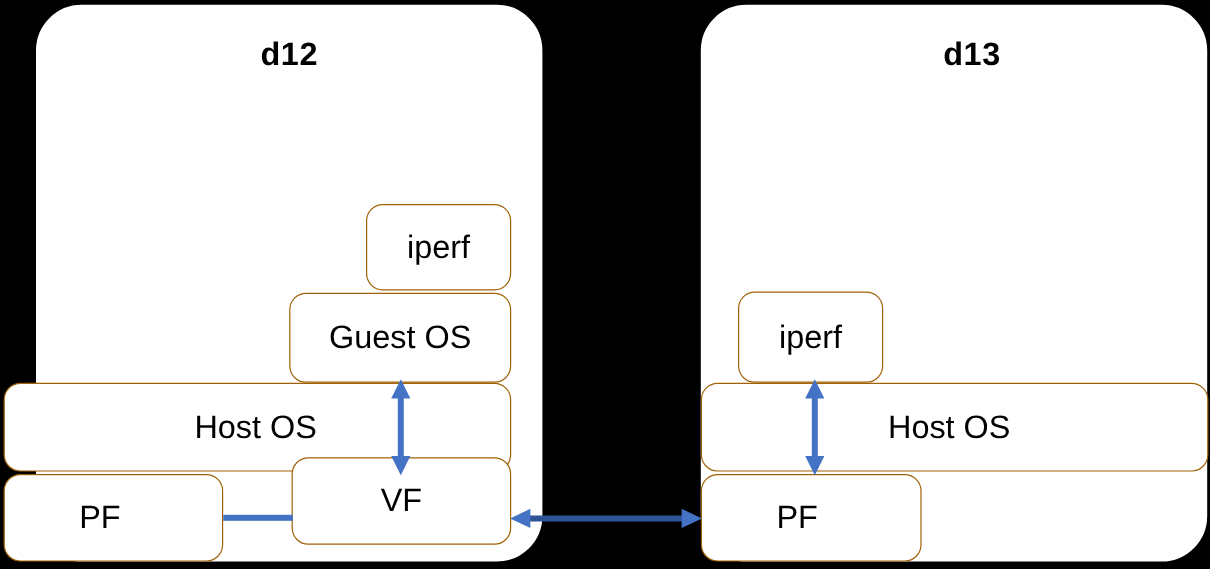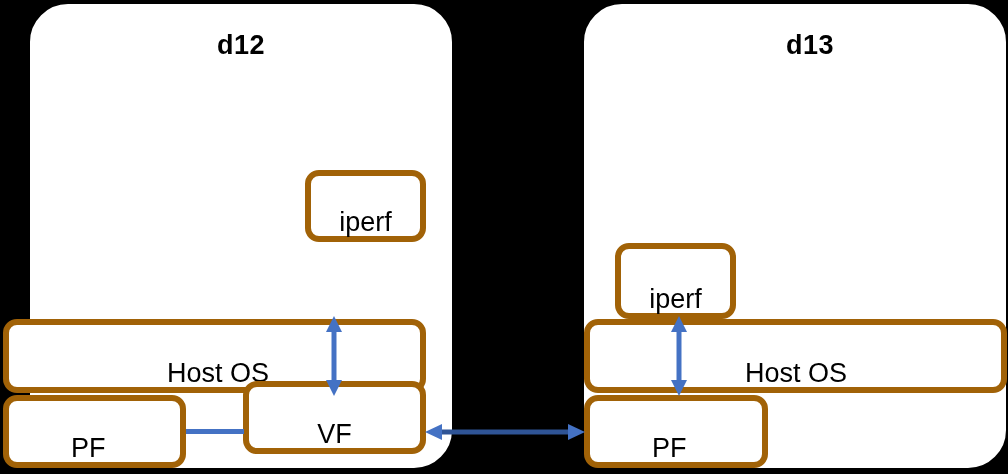--- a/index.html
+++ b/index.html
@@ -14,24 +14,24 @@
   #canvas {
     position: relative;
     width: 1008px;
     height: 474px;
     background: #000000;
     overflow: hidden;
   }
   .box {
     position: absolute;
     background: #ffffff;
-    border: 6px solid #a16207;
+    border: 1px solid #a16207;
     box-sizing: border-box;
     display: flex;
-    align-items: flex-end;
+    align-items: center;
     justify-content: center;
     color: #000000;
     line-height: 1;
   }
   .panel {
     border-radius: 38px;
     border: 2px solid #ffffff;
     align-items: flex-start;
     justify-content: center;
   }
@@ -60,20 +60,23 @@
 <div id="canvas">
 
   <div class="box panel" style="left:14px; top:4px; width:422px; height:464px;margin-left:16px;">
     <span class="panel-title">d12</span>
   </div>
 
   <div class="box rbox" style="left:305px; top:170px; width:121px; height:72px;">
     <span>iperf</span>
   </div>
 
+  <div class="box rbox" style="left:241px; top:244px; width:185px; height:75px;">
+    <span>Guest OS</span>
+  </div>
 
   <div class="box rbox" style="left:3px; top:319px; width:423px; height:74px; justify-content:flex-start;">
     <span style="margin-left:158px;">Host OS</span>
   </div>
 
   <div class="box rbox" style="left:3px; top:395px; width:183px; height:73px; justify-content:flex-start;">
     <span style="margin-left:62px;">PF</span>
   </div>
 
   <div class="box rbox" style="left:243px; top:381px; width:183px; height:73px;">

